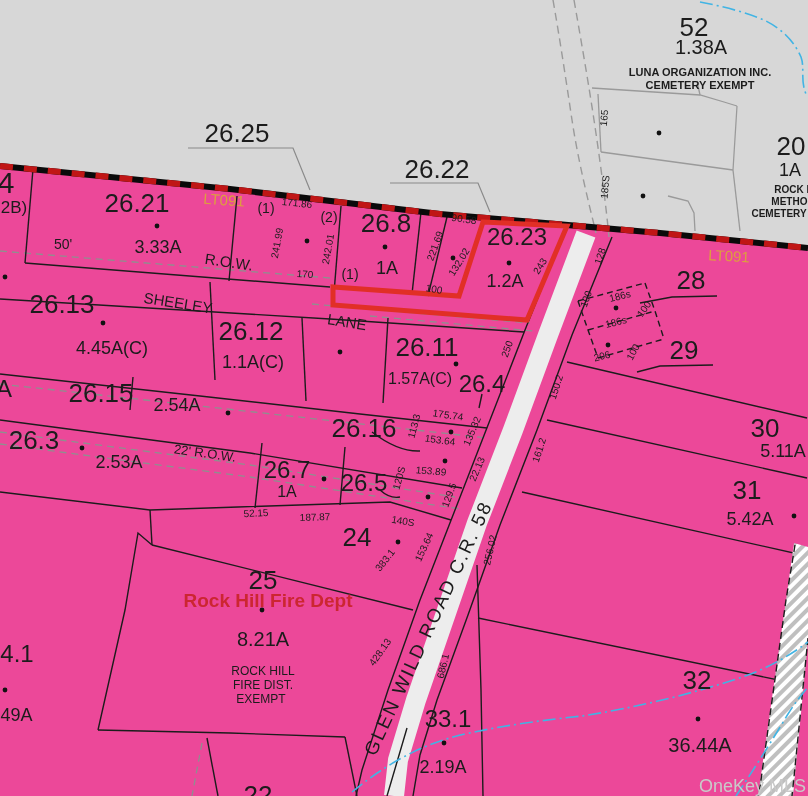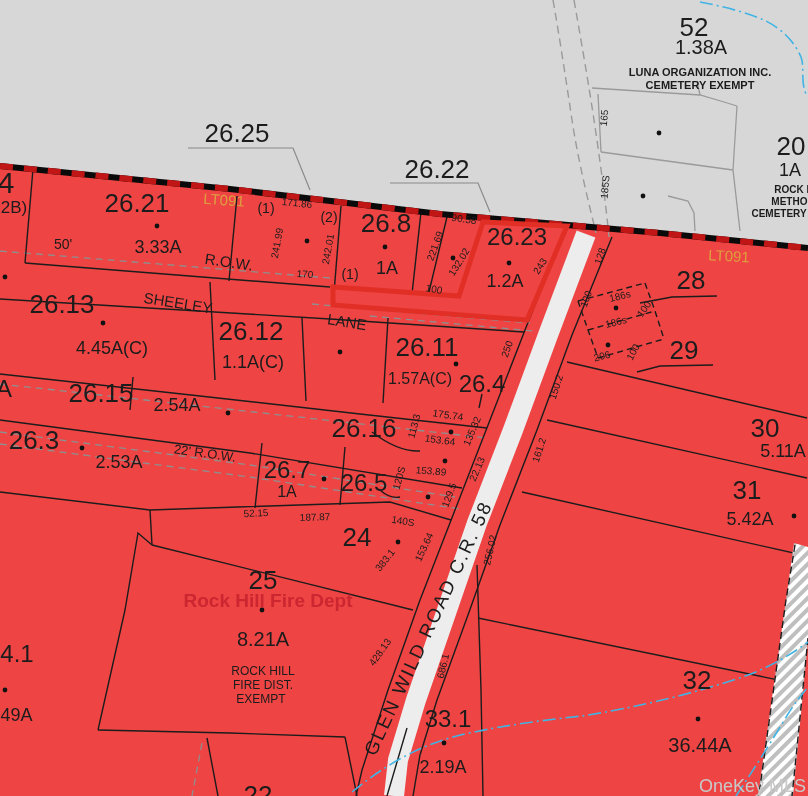--- a/index.html
+++ b/index.html
@@ -1,17 +1,17 @@
 <!DOCTYPE html>
 <html><head>
 <meta charset="utf-8">
 <style>
   html,body{margin:0;padding:0;background:#fff;}
   body{font-family:"Liberation Sans", sans-serif;}
-  #stage{position:relative;width:808px;height:796px;overflow:hidden;background:#ef4444;}
+  #stage{position:relative;width:808px;height:796px;overflow:hidden;background:#ec4899;}
   svg text{font-family:"Liberation Sans", sans-serif;}
 </style>
 </head>
 <body>
 
 <div id="stage">
 <svg id="map" viewBox="0 0 808 796" width="808" height="796">
   <defs>
     <pattern id="hatch" patternUnits="userSpaceOnUse" width="8" height="8" patternTransform="rotate(45)">
       <rect width="8" height="8" fill="#ffffff"></rect>

